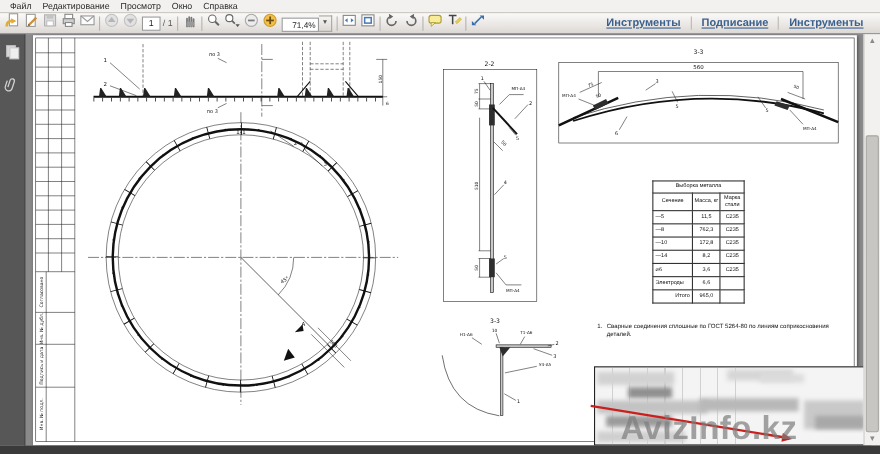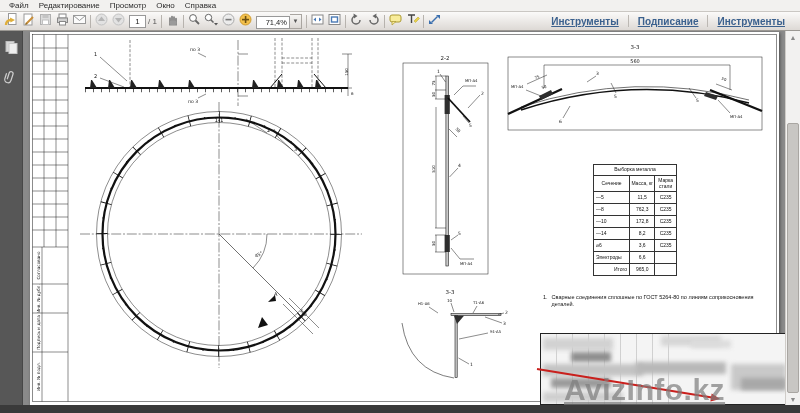--- a/index.html
+++ b/index.html
@@ -40,21 +40,21 @@
   .mtable .hdr{height:15px;}
   .mtable td.sec{text-align:left;padding-left:2px;}
   .mtable td.itogo{text-align:right;padding-right:2px;}
   
   .note{position:absolute;left:513px;top:262px;width:222px;font-size:5.5px;color:#111;display:flex;gap:4px;line-height:1.25;}
   
   .censor{position:absolute;left:510px;top:301px;width:250px;height:70px;border:1px solid #222;background:#f4f4f4;overflow:hidden;}
   .mos{position:absolute;filter:blur(2px);}
   .grid-lines{position:absolute;left:0;top:0;width:135px;height:70px;background:repeating-linear-gradient(90deg,transparent 0 15px,#b9b9b9 15px 16px);opacity:.6;}
   .arrow-svg{position:absolute;left:0;top:0;z-index:5;}
-  .watermark{position:absolute;left:534px;top:341px;font-size:30px;font-weight:bold;color:#7d7d7d;opacity:.7;letter-spacing:.5px;white-space:nowrap;z-index:6;text-decoration:underline;}
+  .watermark{position:absolute;left:534px;top:341px;font-size:30px;font-weight:bold;color:#7d7d7d;opacity:.7;letter-spacing:.5px;white-space:nowrap;z-index:6;}
   
   .scrollbar{position:absolute;right:0;top:31px;width:14px;bottom:8px;background:#f2f1f0;border-left:1px solid #cfccc8;z-index:20;}
   .sb-arrow{position:absolute;left:0;width:14px;height:12px;display:flex;align-items:center;justify-content:center;font-size:7px;color:#8a8a8a;}
   .sb-thumb{position:absolute;left:1px;right:1px;top:92px;bottom:12px;background:#c8c6c3;border:1px solid #a9a6a2;border-radius:2px;}
   .bottombar{position:absolute;left:0;right:0;bottom:0;height:8px;background:#3a3a3a;z-index:40;}
 </style>
 </head>
 <body>
 
 <div id="app">

